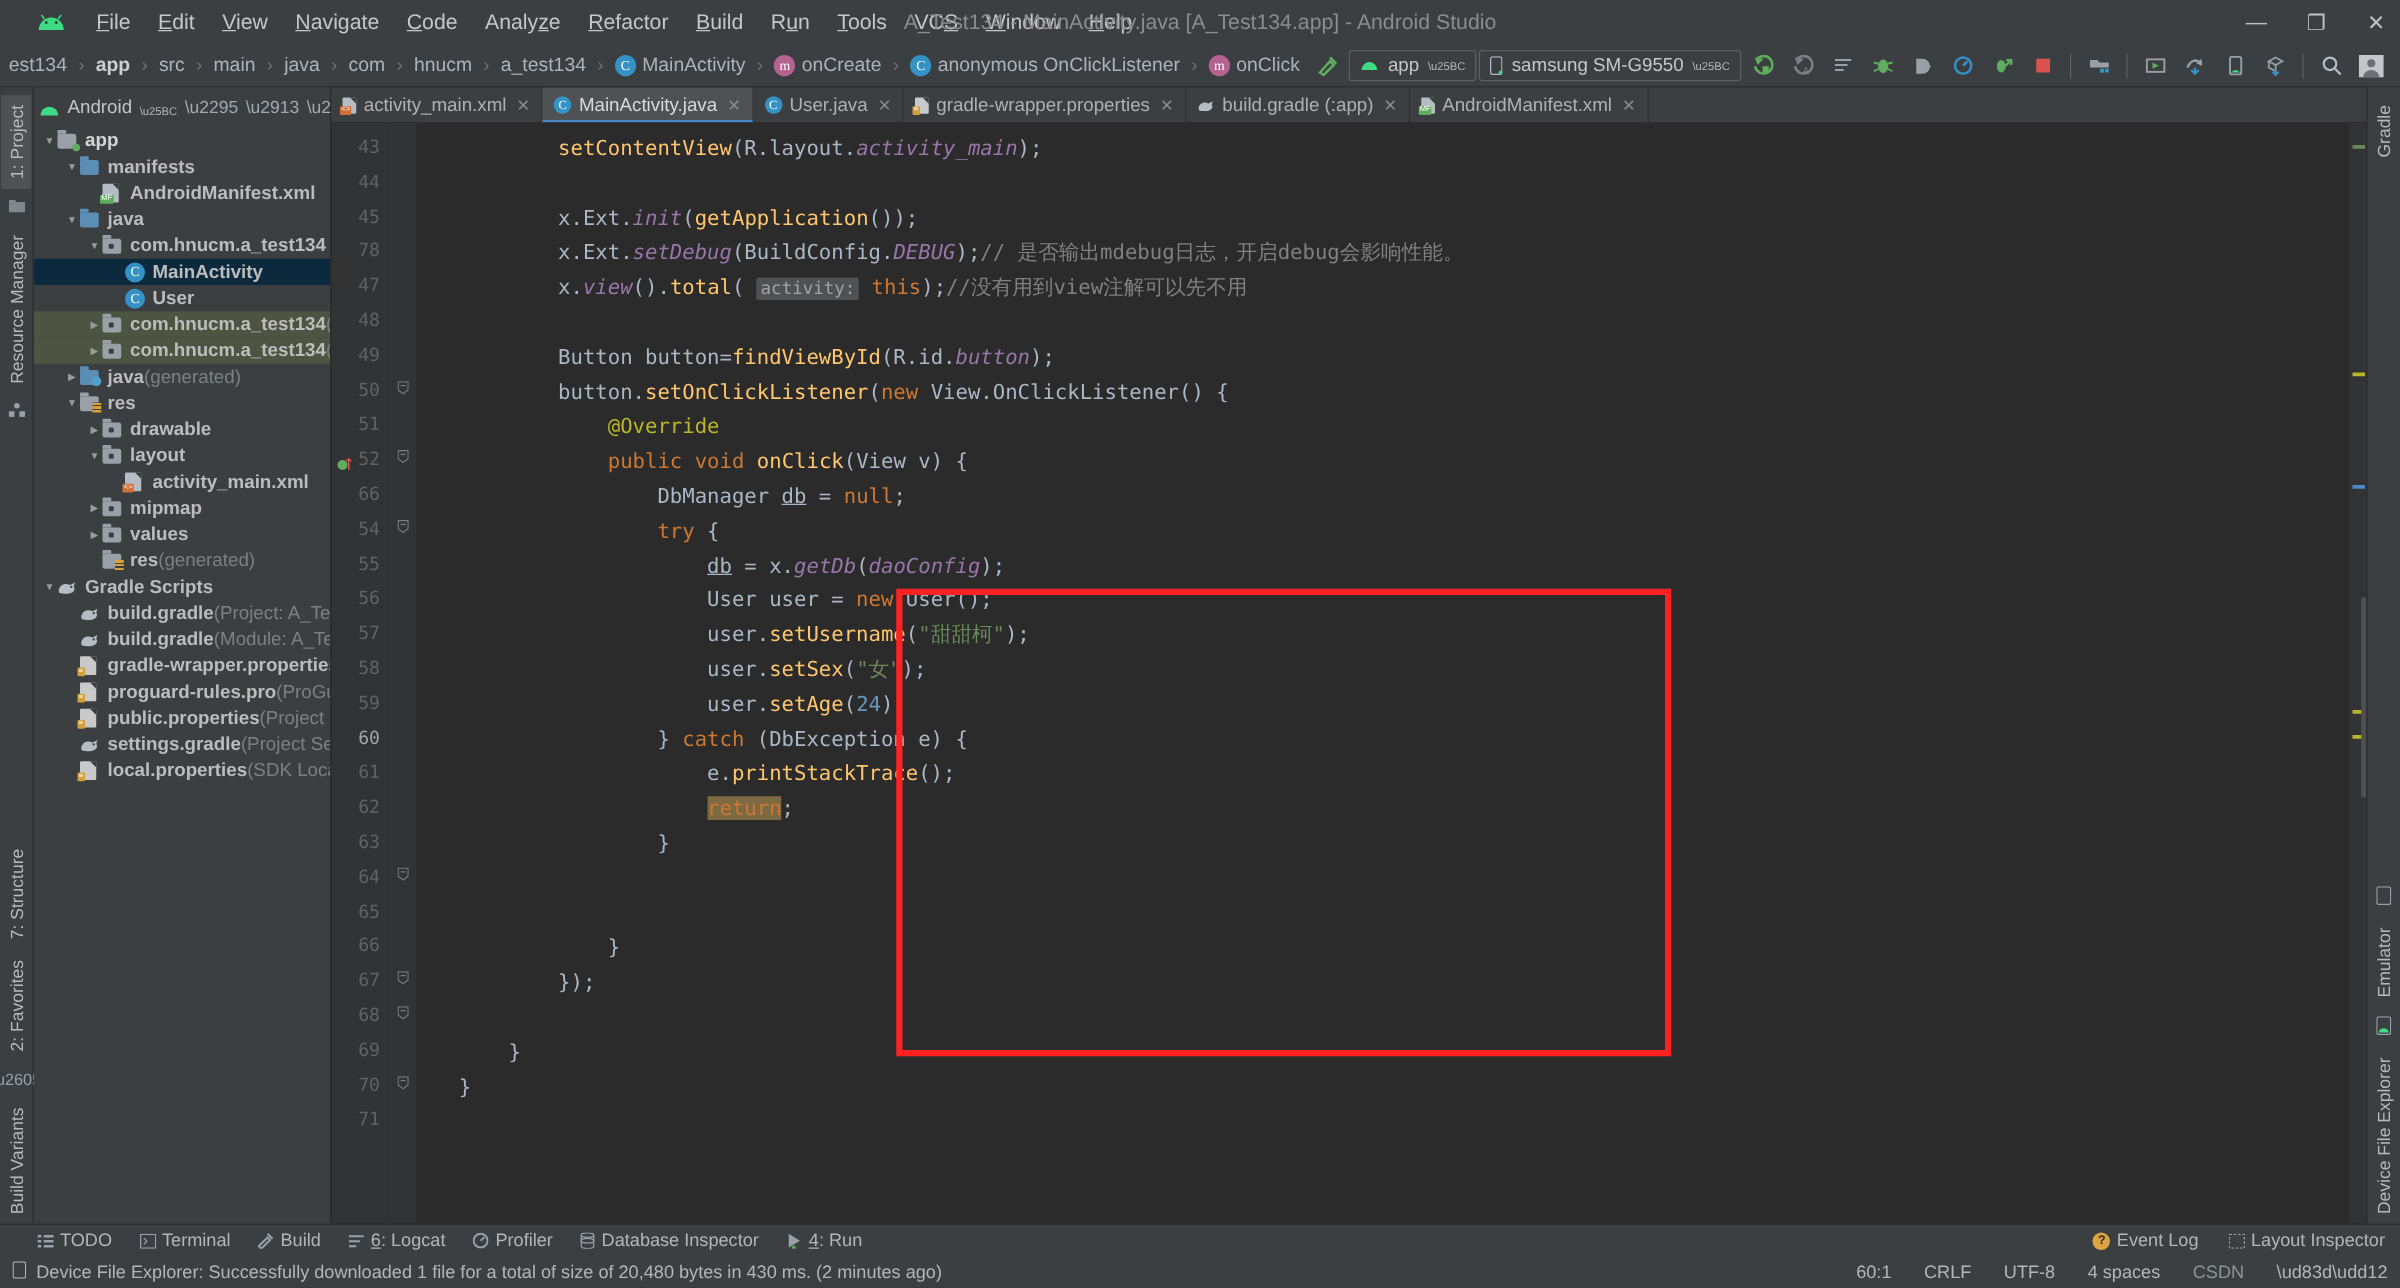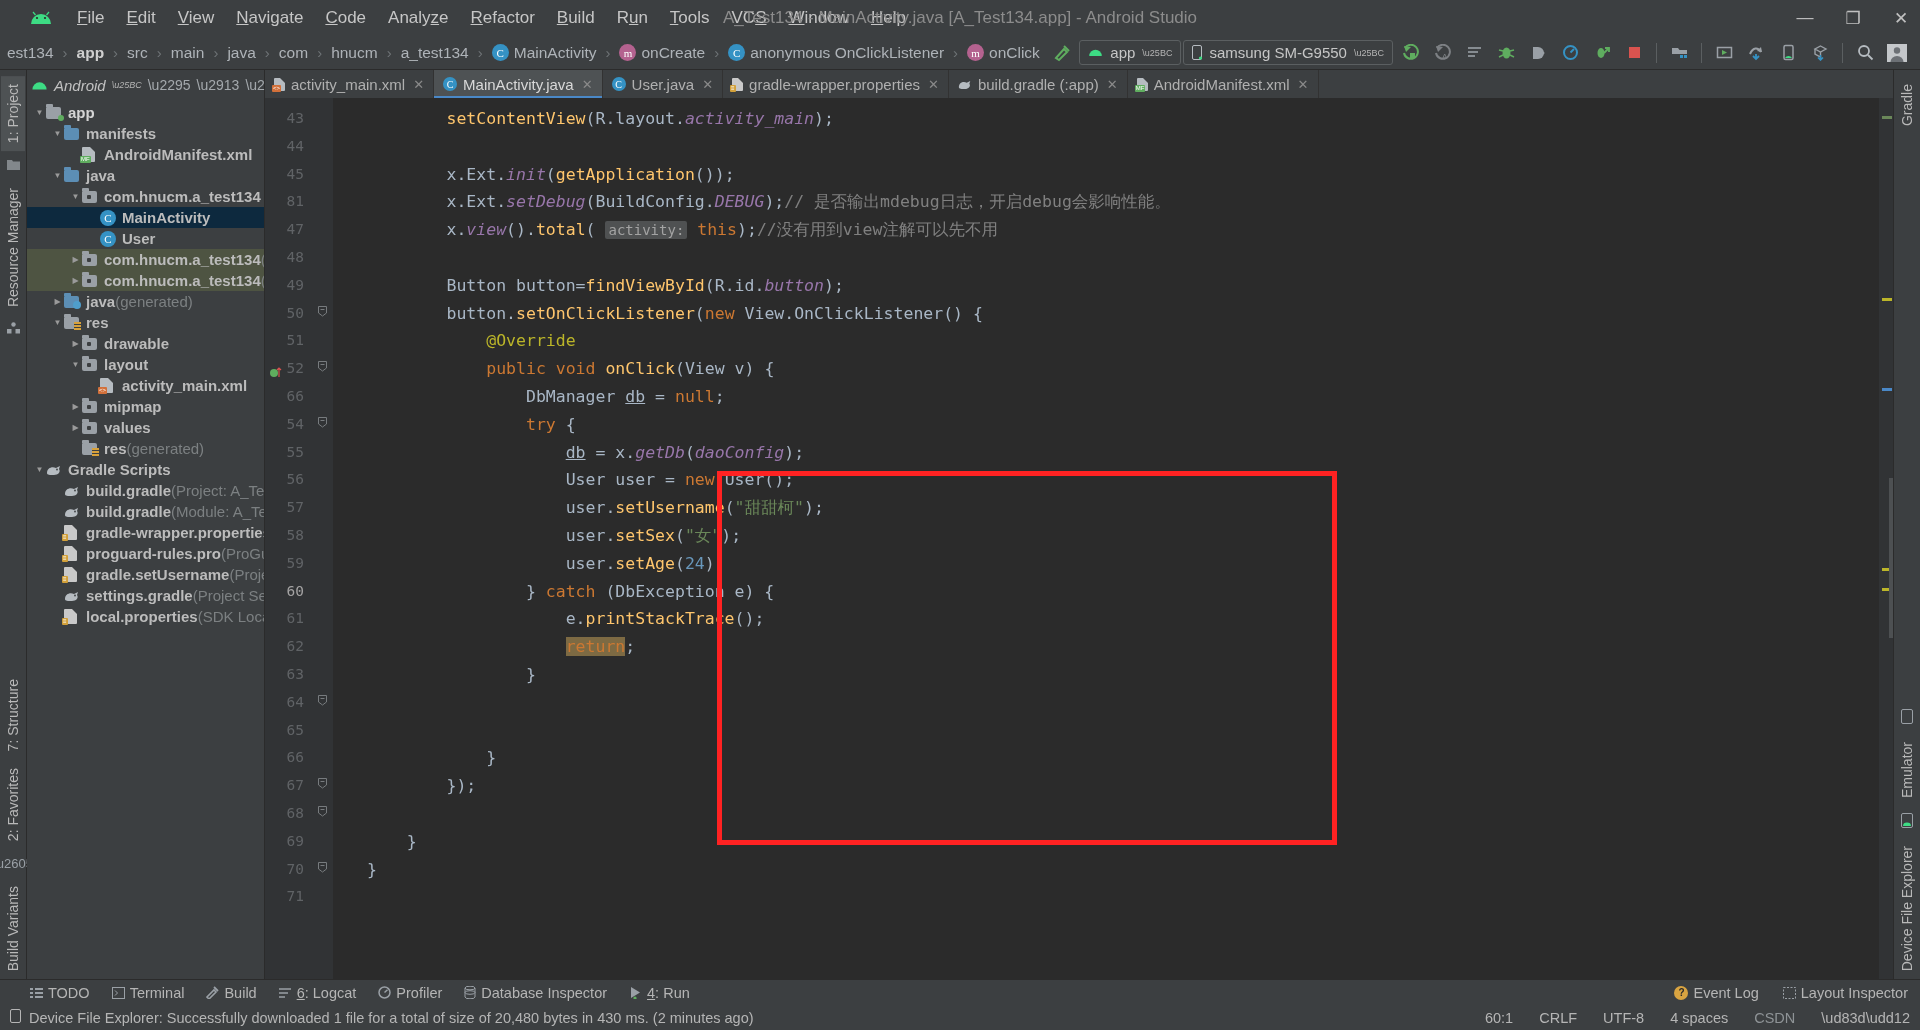--- a/index.html
+++ b/index.html
@@ -57,21 +57,21 @@
   .leftstrip { width:27px; background:#3c3f41; border-right:1px solid #2b2b2b;
                display:flex; flex-direction:column; align-items:center; padding-top:6px; }
   .vtab { writing-mode:vertical-rl; transform:rotate(180deg); font-size:14px; color:#b9b9b9;
           padding:8px 4px; cursor:default; white-space:nowrap;}
   .vtab.active { background:#4e5254; }
   .vstrip-icon { margin:7px 0; font-size:13px; color:#9aa0a6; }
 
   
   .project { width:238px; background:#3c3f41; display:flex; flex-direction:column; border-right:1px solid #2b2b2b;}
   .proj-head { height:30px; display:flex; align-items:center; padding:0 4px; gap:6px; }
-  .proj-title { font-size:15px; color:#c2c2c2; display:flex; align-items:center; gap:6px;font-style:italic;}
+  .proj-title { font-size:15px; color:#c2c2c2; display:flex; align-items:flex-end; gap:6px;}
   .proj-head-icons { margin-left:auto; display:flex; align-items:center; gap:6px; padding-right:4px;}
   .proj-head-icons span { font-size:14px; color:#a4a9ad; cursor:default;}
   .tree { flex:1; overflow:hidden; font-size:15px; padding-top:2px; position:relative;}
   .row { height:21px; display:flex; align-items:center; white-space:nowrap; cursor:default;}
   .row.sel { background:#0d293e; }
   .row.scope { background:#4e5442; }
   .tw { width:13px; display:inline-flex; justify-content:center; align-items:center;
         font-size:8px; color:#9a9a9a; flex:0 0 13px;}
   .ficon { width:17px; height:15px; margin-right:5px; flex:0 0 17px; position:relative;}
   .lbl { color:#bcbcbc;font-weight:bold; }
@@ -602,21 +602,21 @@
             <span class="lbl">proguard-rules.pro</span>
             <span class="dim"> (ProGuard</span>
           </div>
           <div class="row" style="padding-left: 24px;">
             <span class="tw"></span>
             <span class="ficon" style="display: inline-flex; align-items: center;">
               <span class="xmlf" style="background:#c9c9c9">
                 <span class="bdg" style="background:#d2a03a">≡</span>
               </span>
             </span>
-            <span class="lbl">gradle.setUsername</span>
+            <span class="lbl">public.properties</span>
             <span class="dim"> (Project Prop</span>
           </div>
           <div class="row" style="padding-left: 24px;">
             <span class="tw"></span>
             <span class="ficon" style="display: inline-flex; align-items: center;">
               <svg width="16" height="12" viewBox="0 0 16 12">
                 <path d="M1 9 C1 4 6 2 10 4 L14 2 L13 5 C15 8 12 11 8 11 C4 11 1 11 1 9z" fill="#b6bcc1"></path>
                 <circle cx="11" cy="5.5" r="0.9" fill="#3c3f41"></circle>
               </svg>
             </span>
@@ -688,21 +688,21 @@
             <span>AndroidManifest.xml</span>
             <span class="x">✕</span>
           </div>
         </div>
 
       <div class="codearea">
         <div class="gutter" id="gutter">
             <div class="gl">43</div>
             <div class="gl">44</div>
             <div class="gl">45</div>
-            <div class="gl">81</div>
+            <div class="gl">78</div>
             <div class="gl">47</div>
             <div class="gl">48</div>
             <div class="gl">49</div>
             <div class="gl">50</div>
             <div class="gl">51</div>
             <div class="gl"><span class="bp"><svg width="14" height="13" viewBox="0 0 14 13">
                   <circle cx="5" cy="7" r="4" fill="#5fad5f"></circle>
                   <path d="M10 11 L10 2 M8 4 L10 2 L12 4" stroke="#d9534f" stroke-width="1.2" fill="none"></path>
                 </svg></span>52</div>
             <div class="gl">66</div>

